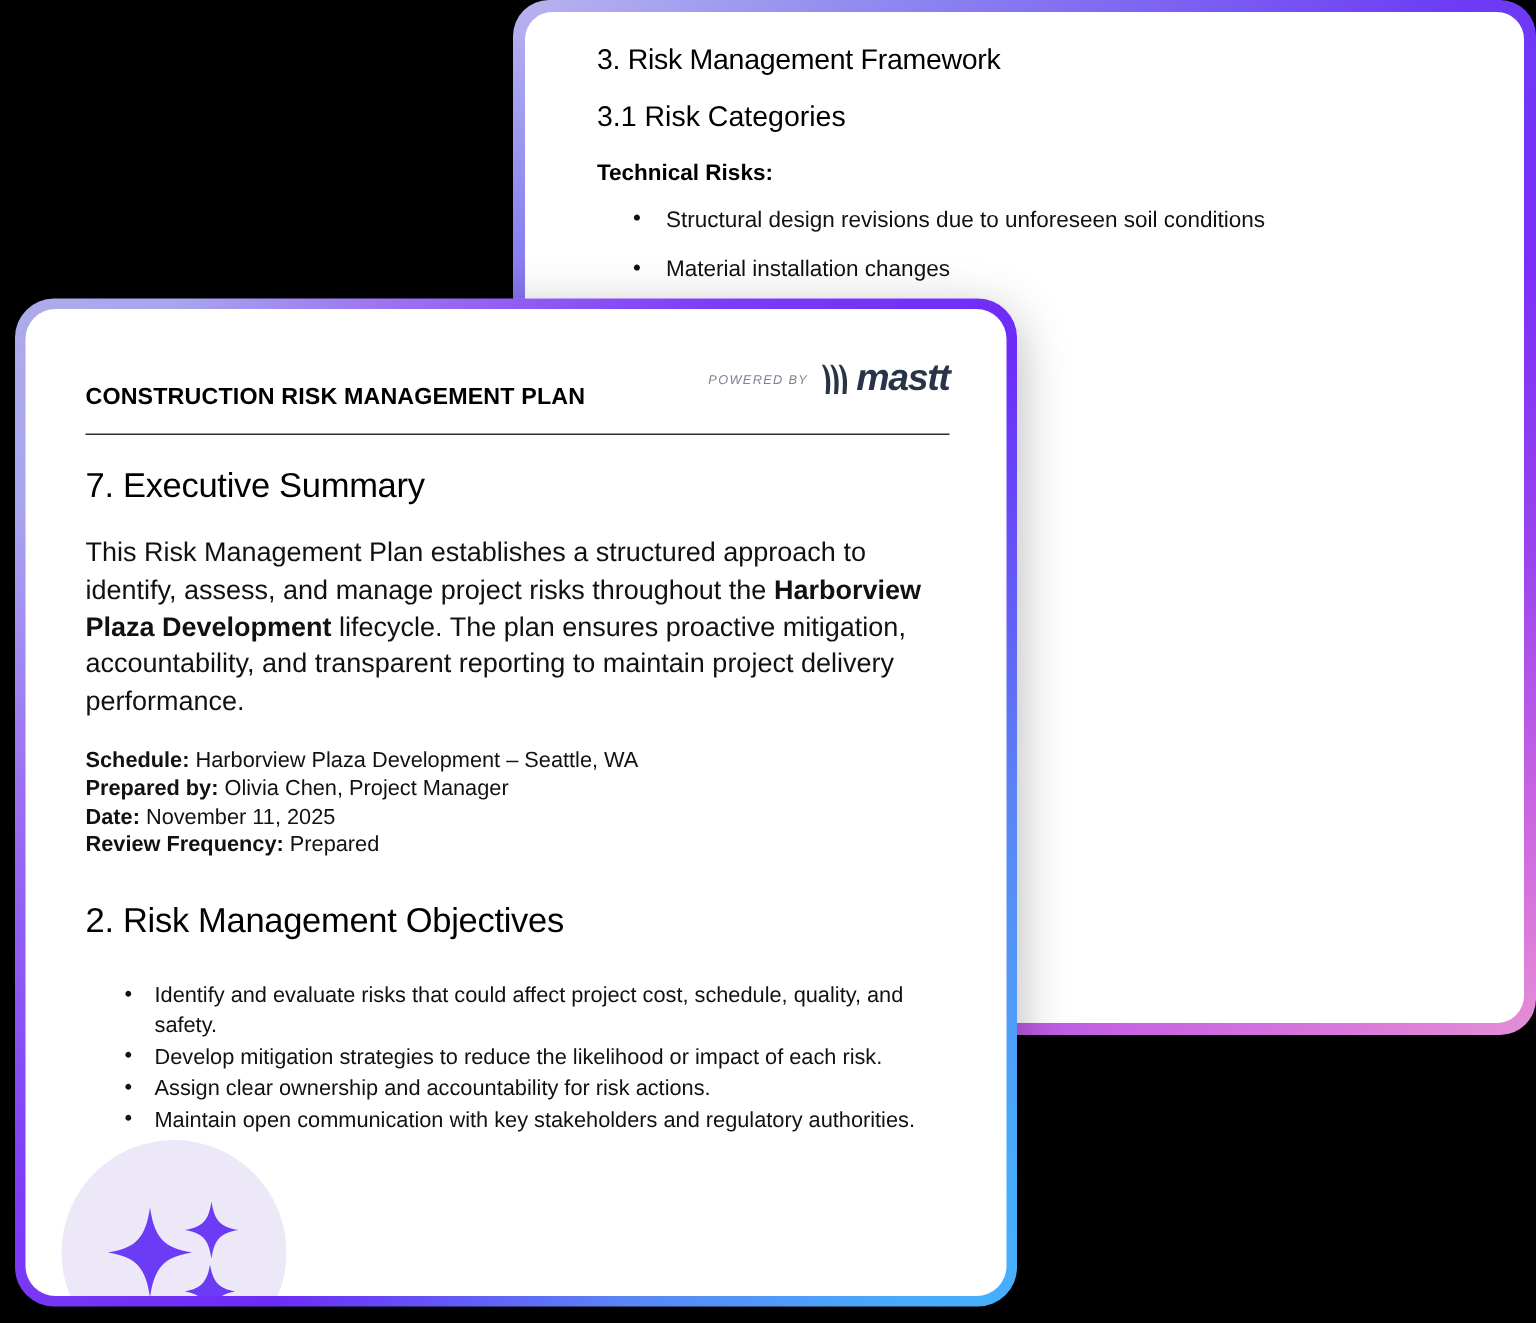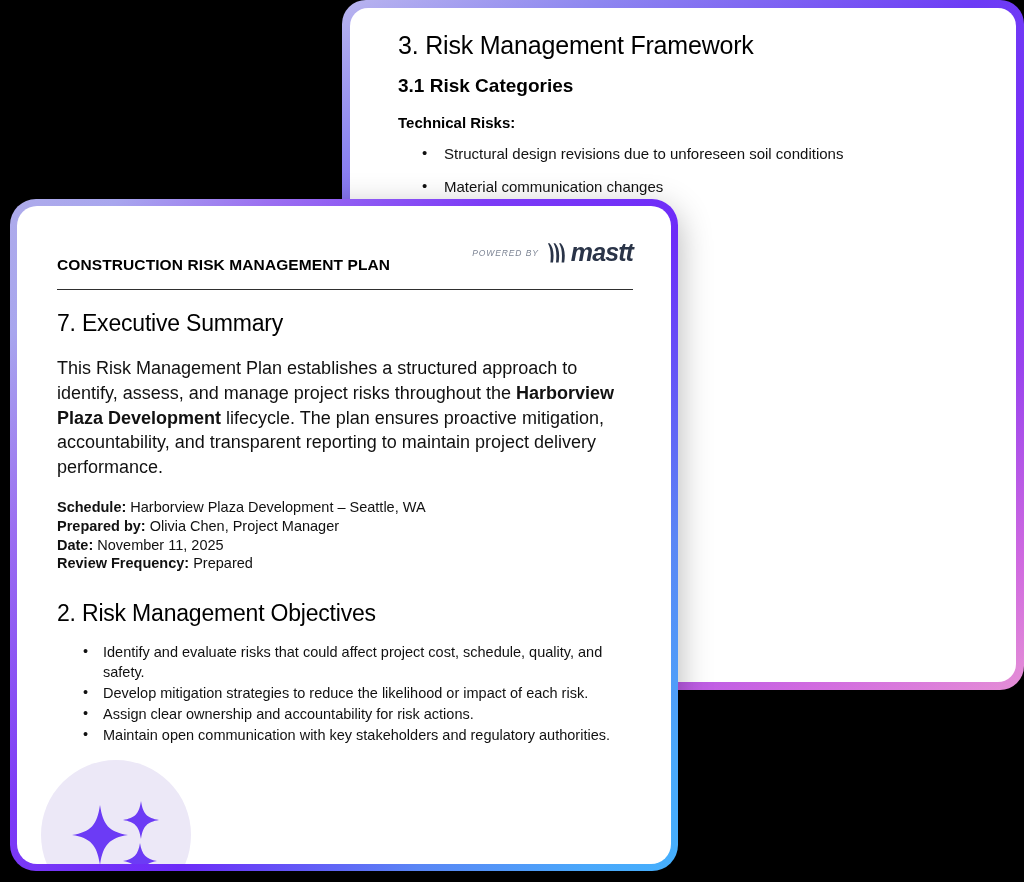--- a/index.html
+++ b/index.html
@@ -44,30 +44,30 @@
     position: relative;
     width: 100%;
     height: 100%;
     background: #ffffff;
     border-radius: 18px;
     overflow: hidden;
     padding: 22px 30px 18px 48px;
   }
 
   .back-h1 {
-    font-size: 25px;
+    font-size: 19px;
     font-weight: 400;
     color: #000000;
     letter-spacing: -0.2px;
     line-height: 1.2;
     margin-bottom: 14px;
   }
   .back-h2 {
     font-size: 19px;
-    font-weight: 700;
+    font-weight: 400;
     color: #000000;
     line-height: 1.25;
     margin-bottom: 16px;
   }
   .back-h3 {
     font-size: 15px;
     font-weight: 700;
     color: #000000;
     line-height: 1.2;
     margin-bottom: 12px;
@@ -191,21 +191,21 @@
     font-size: 14.5px;
     color: #111111;
     line-height: 1.28;
   }
   .meta-row b { font-weight: 700; }
 
   .sec-h1.second { margin-top: 27px; }
 
   .front-list {
     list-style: none;
-    margin: 16px 0 0 0;
+    margin: 28px 0 0 0;
     padding: 0;
   }
   .front-list li {
     position: relative;
     font-size: 14.5px;
     color: #111111;
     line-height: 1.33;
     padding-left: 46px;
     margin-bottom: 2px;
   }
@@ -241,21 +241,21 @@
     <div class="back-card">
 
       <div class="back-h1">3. Risk Management Framework</div>
 
       <div class="back-h2">3.1 Risk Categories</div>
 
       <div class="back-h3">Technical Risks:</div>
 
       <ul class="back-list">
         <li>Structural design revisions due to unforeseen soil conditions</li>
-        <li>Material communication changes</li>
+        <li>Material installation changes</li>
       </ul>
 
       <div class="back-h3">Schedule Risks:</div>
 
       <ul class="back-list">
         <li>dation work</li>
         <li></li>
         <li>ent</li>
         <li></li>
         <li>RFIs and change orders</li>

